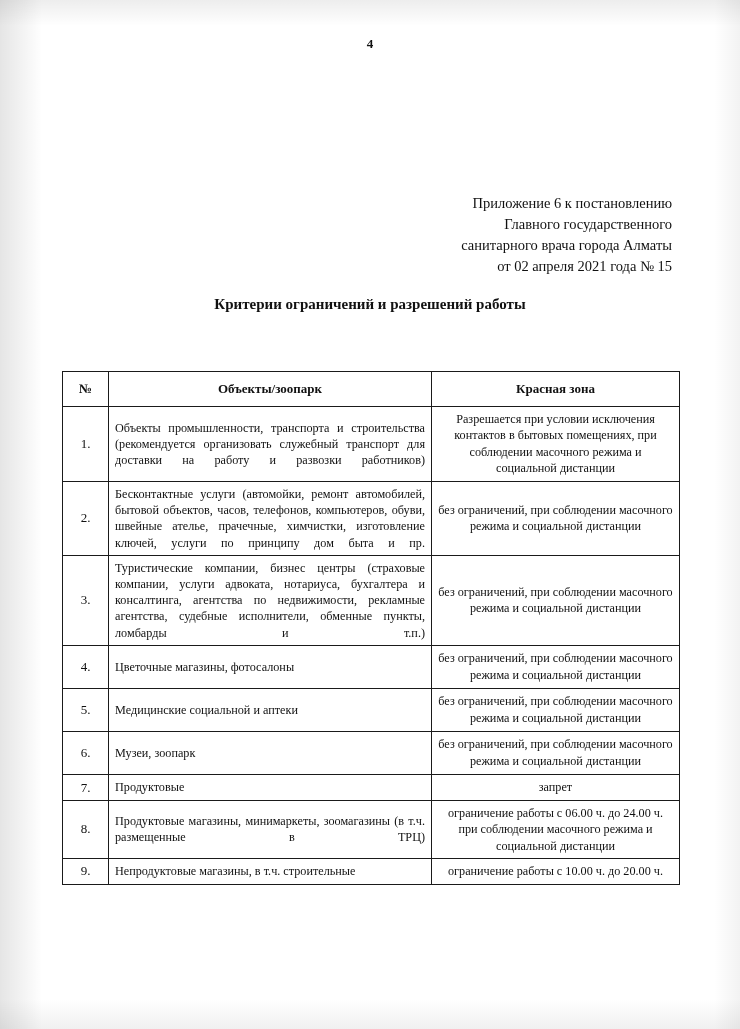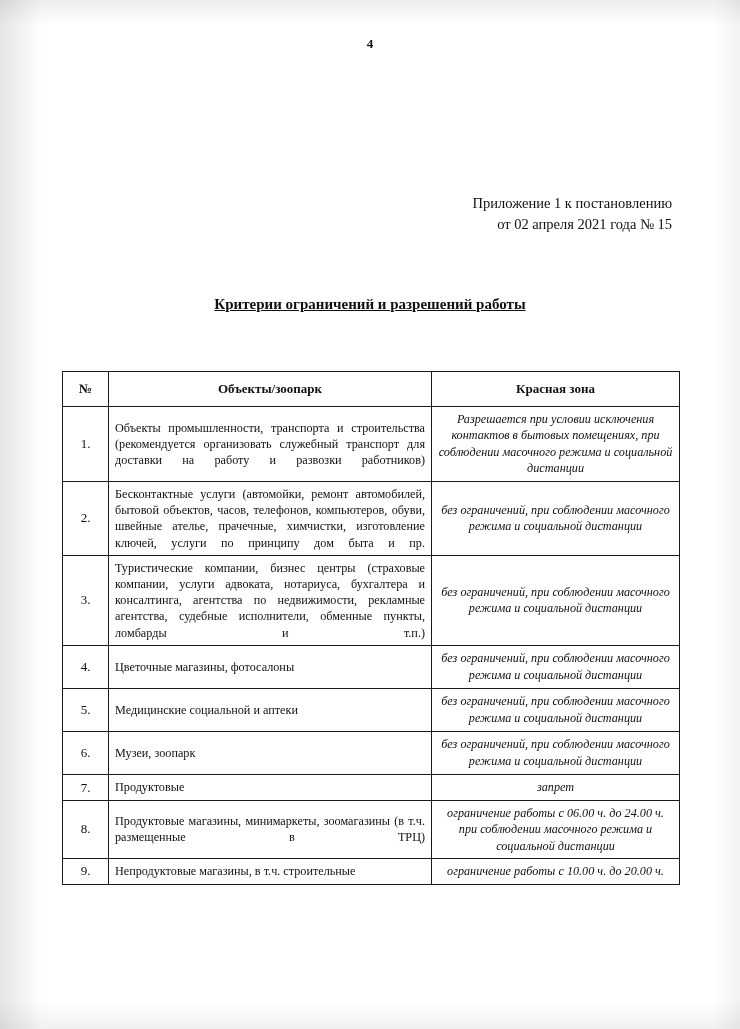--- a/index.html
+++ b/index.html
@@ -72,21 +72,20 @@
 
   .doc-title {
     position: absolute;
     top: 293px;
     left: 0;
     width: 740px;
     text-align: center;
     font-size: 15px;
     font-weight: bold;
     line-height: 1.5;
-    text-decoration: underline;
   }
 
   table.criteria {
     position: absolute;
     top: 371px;
     left: 62px;
     width: 617px;
     border-collapse: collapse;
     table-layout: fixed;
     font-size: 12.2px;
@@ -120,40 +119,41 @@
     hyphens: none;
     margin-top: 28px;
   }
   td.obj.plain {
     text-align: right;
     text-align-last: left;
   }
   td.zone {
     text-align: center;
     line-height: 1.35;
-    font-style: italic;
   }
   td.zone.tight {
     line-height: 1.4;
   }
 </style>
 </head>
 <body>
 
 <div class="page">
 
   <div class="scan-shade-left"></div>
   <div class="scan-shade-top"></div>
   <div class="scan-shade-bottom"></div>
   <div class="scan-shade-right"></div>
 
   <div class="page-number">4</div>
 
   <div class="appendix-block">
-    <div>Приложение 1 к постановлению</div>
+    <div>Приложение 6 к постановлению</div>
+    <div>Главного государственного</div>
+    <div>санитарного врача города Алматы</div>
     <div>от 02 апреля  2021 года № 15</div>
   </div>
 
   <div class="doc-title">
     <div>Критерии ограничений и разрешений работы</div>
   </div>
 
   <table class="criteria">
     <colgroup>
       <col class="c-num">

